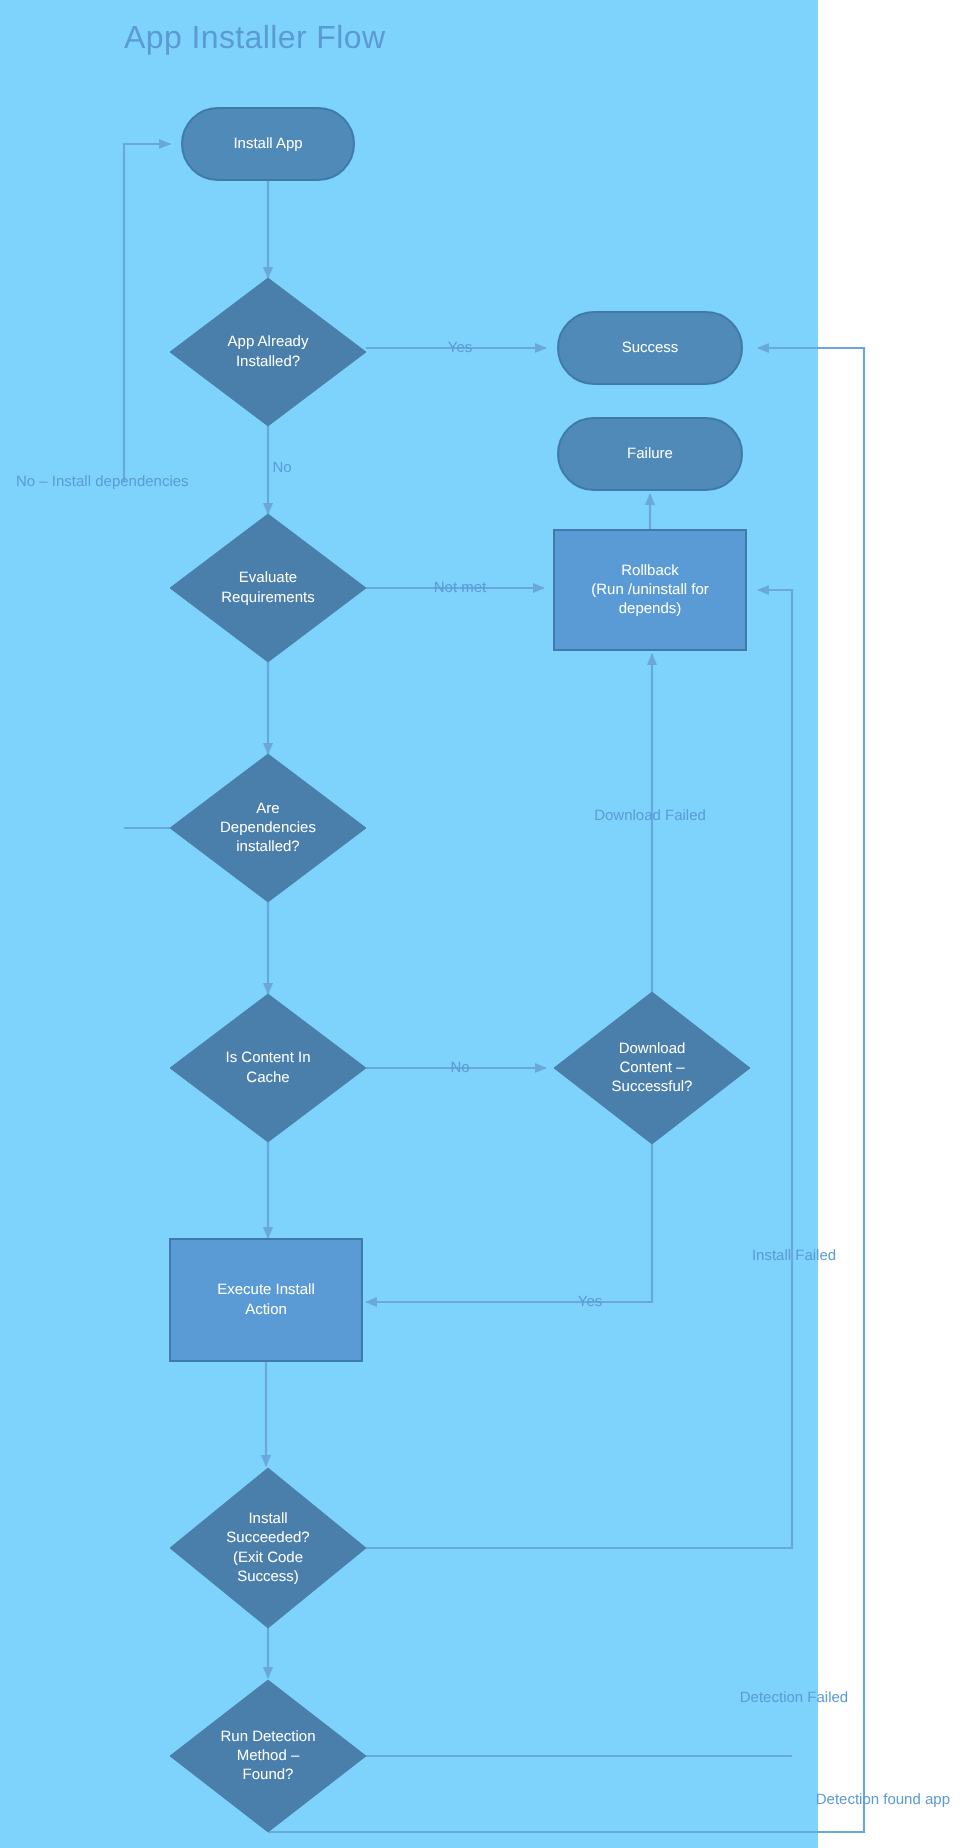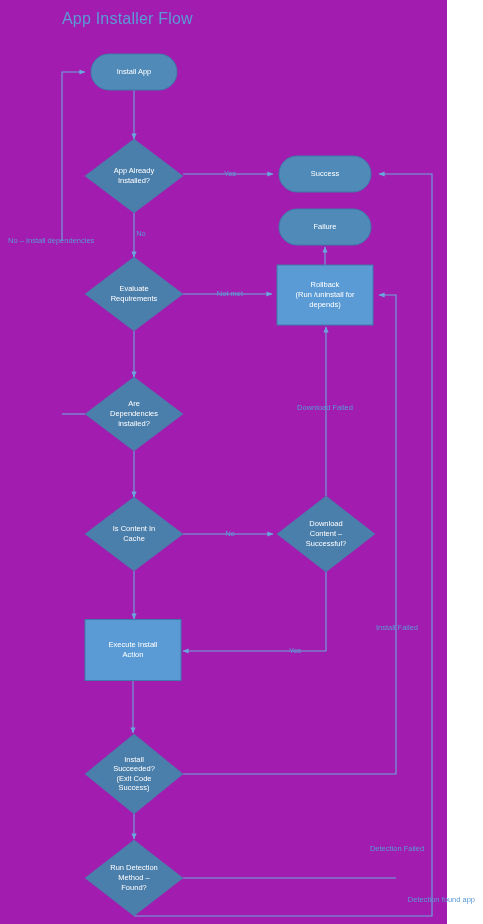--- a/index.html
+++ b/index.html
@@ -1,18 +1,18 @@
 <!DOCTYPE html>
 <html><head>
 <meta charset="utf-8">
 <style>
   html,body{margin:0;padding:0;background:#ffffff;}
   body{width:483px;height:924px;overflow:hidden;
        font-family:"Liberation Sans","DejaVu Sans",sans-serif;}
-  #canvas{position:relative;width:447px;height:924px;background:#a21caf;}
+  #canvas{position:relative;width:409px;height:924px;background:#7dd3fc;}
   svg#flow{position:absolute;left:0;top:0;width:483px;height:924px;}
   .title{font-size:16px;fill:#5b9bd5;font-weight:400;letter-spacing:.2px;}
   .node-label{font-size:7.5px;fill:#ffffff;text-anchor:middle;dominant-baseline:middle;}
   .edge-label{font-size:7.5px;fill:#5b9bd5;text-anchor:middle;dominant-baseline:middle;}
   .edge-label.left{text-anchor:start;}
   .edge-label.right{text-anchor:end;}
   .edge{stroke:#6aa8dc;stroke-width:1.1;fill:none;}
   .diamond{fill:#4a7eab;stroke:#4a7eab;stroke-width:.5;}
   .pill{fill:#4f8ab8;stroke:#3e7ba8;stroke-width:1;}
   .rect{fill:#5b9bd5;stroke:#3e7ba8;stroke-width:1;}

